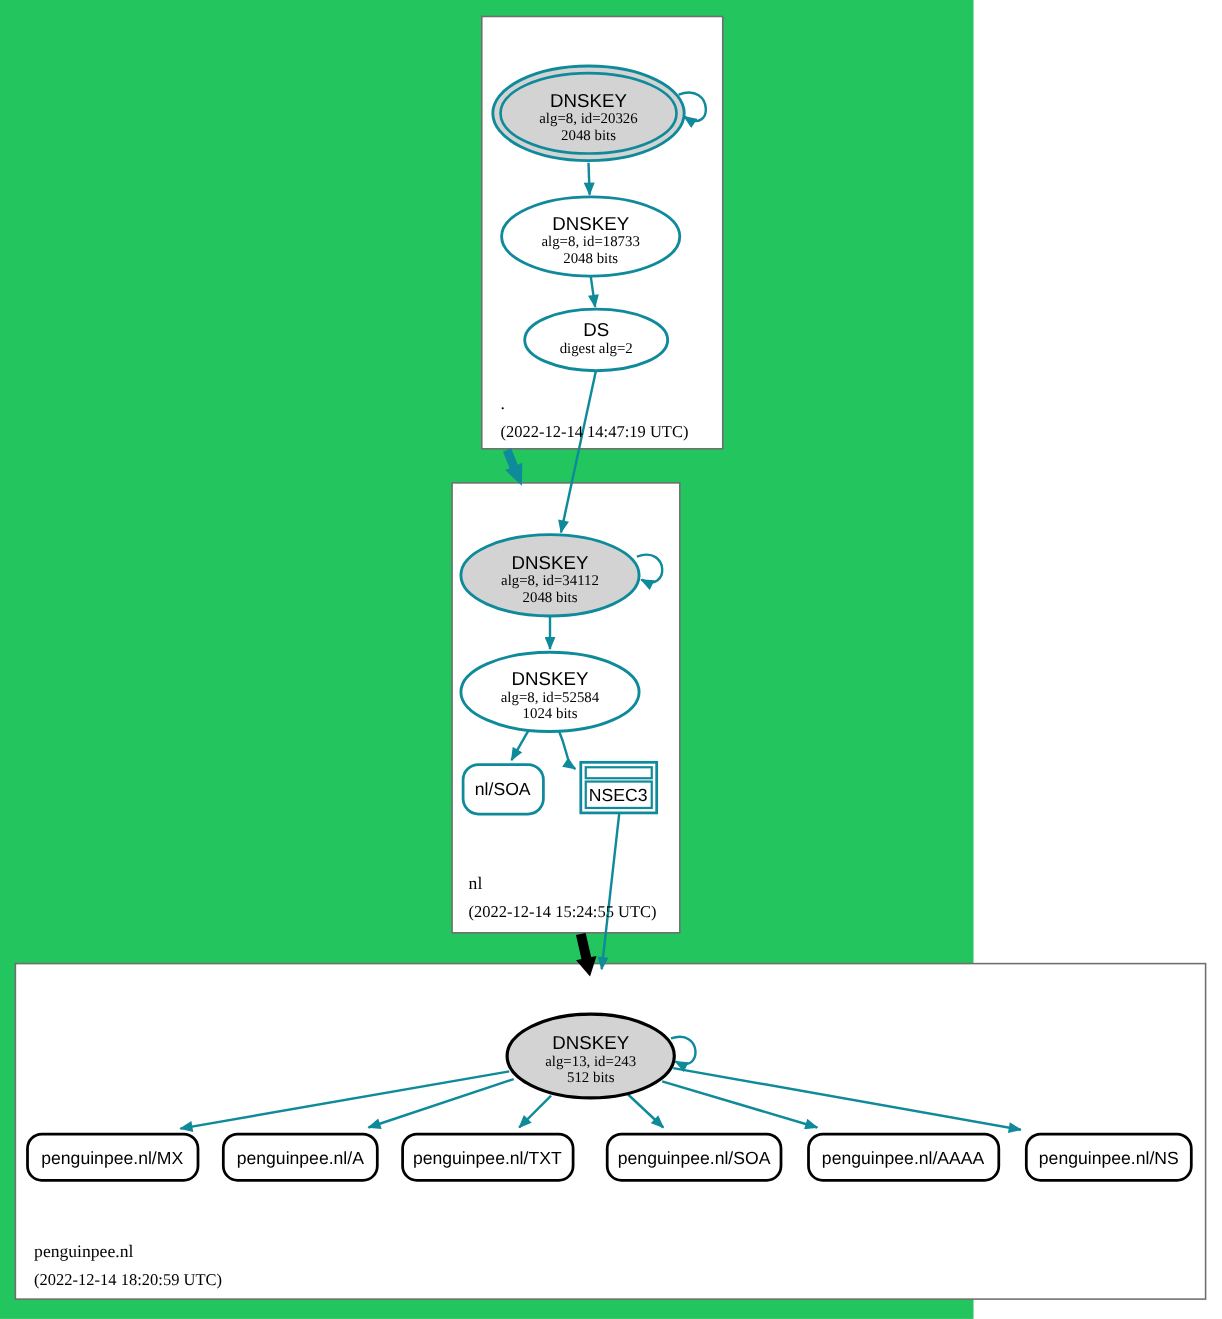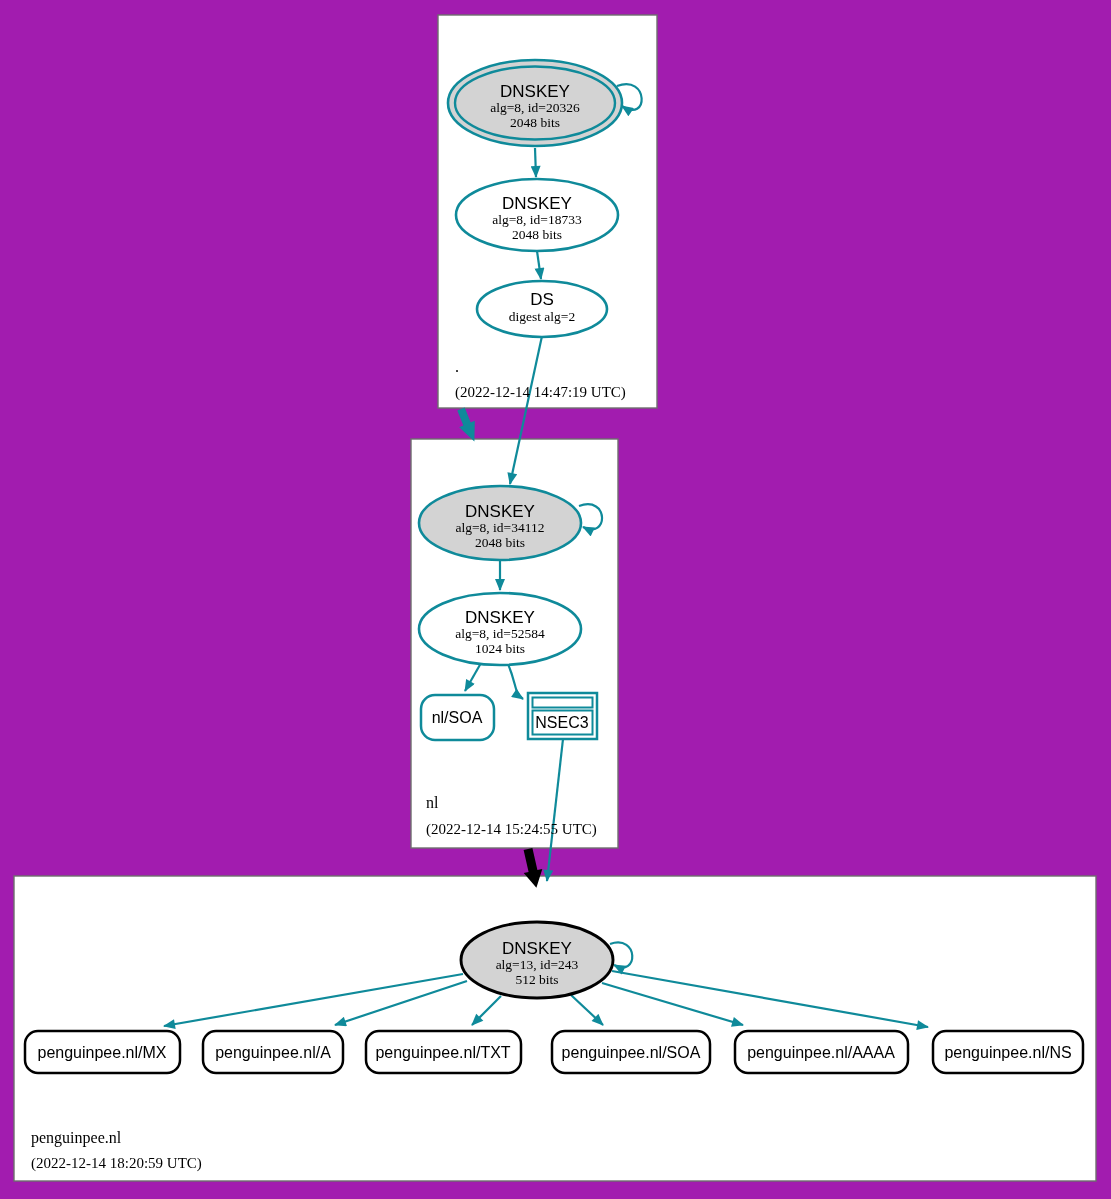--- a/index.html
+++ b/index.html
@@ -1,16 +1,16 @@
 <!DOCTYPE html>
 <html style="--teal: #0f8a9a; --nodefill: #d3d3d3; --black: #000000; --boxborder: #6e6e6e;"><head>
 <meta charset="utf-8">
 <style>
   html, body { margin: 0; padding: 0; background: #ffffff; }
-  .canvas { position: relative; width: 1111px; height: 1199px; background: #a21caf; }
+  .canvas { position: relative; width: 885px; height: 1199px; background: #22c55e; }
   svg { display: block; }
 
   .zonebox { fill: #ffffff; stroke: var(--boxborder, #6e6e6e); stroke-width: 1.4; }
 
   .edge { stroke: var(--teal, #0f8a9a); stroke-width: 2.2; fill: none; }
   .thick-arrow-teal { fill: var(--teal, #0f8a9a); stroke: none; }
   .thick-arrow-black { fill: var(--black, #000000); stroke: none; }
 
   .ellipse-secure-gray  { fill: var(--nodefill, #d3d3d3); stroke: var(--teal, #0f8a9a); stroke-width: 2.6; }
   .ellipse-secure-inner { fill: none; stroke: var(--teal, #0f8a9a); stroke-width: 2.4; }

